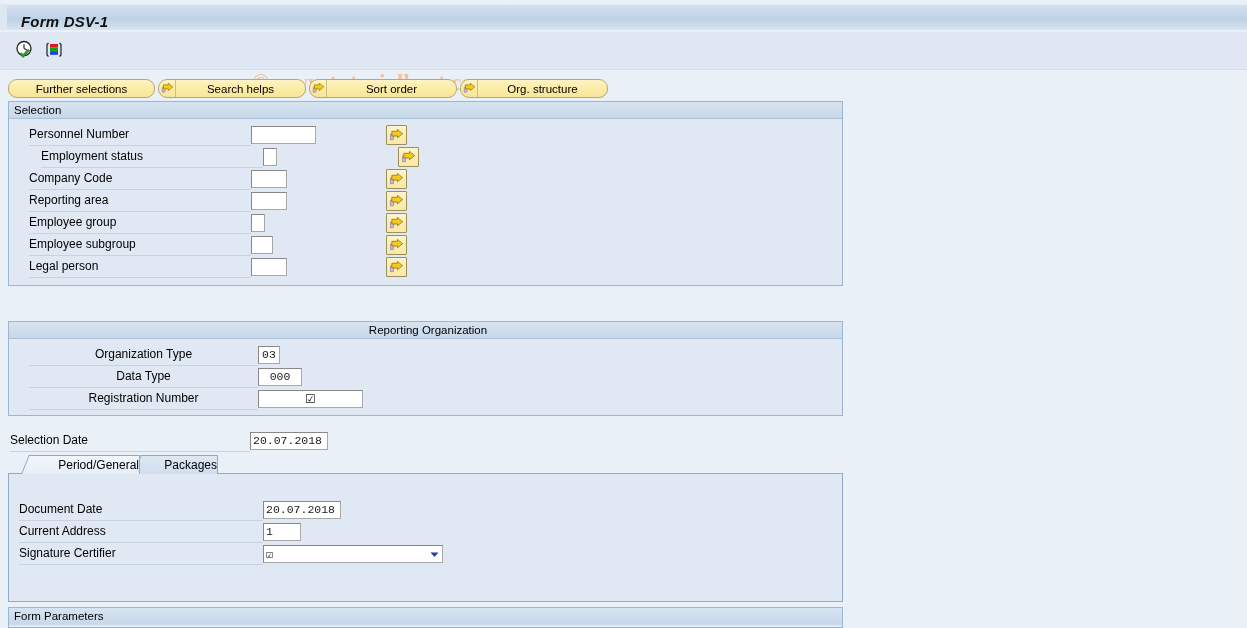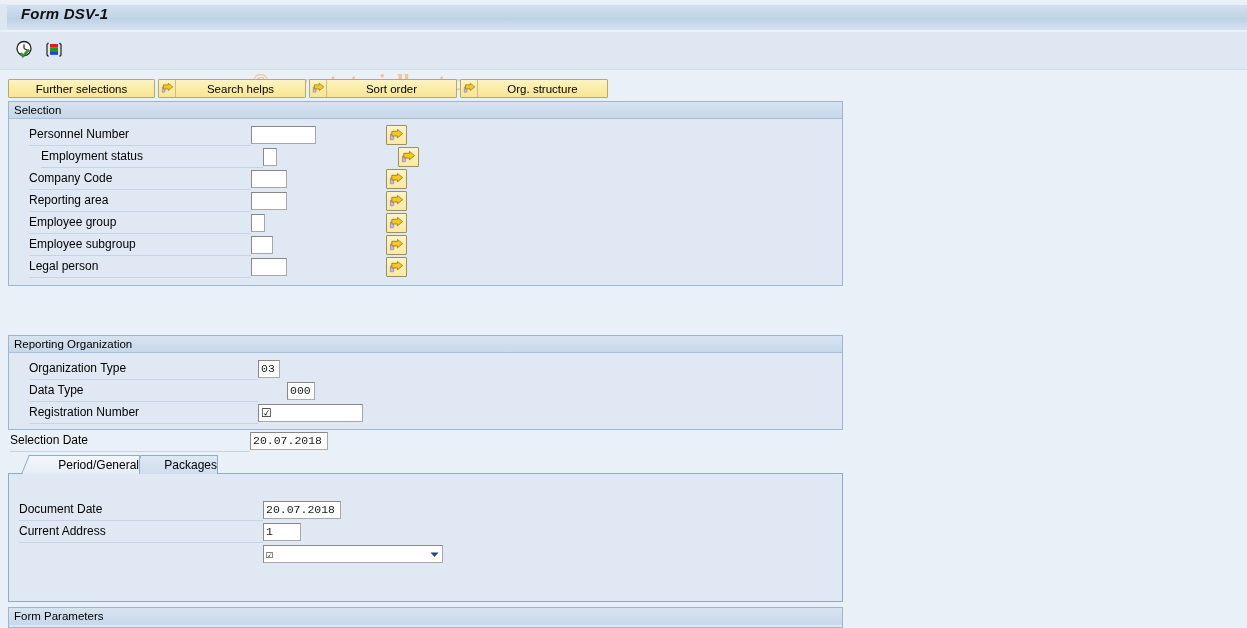--- a/index.html
+++ b/index.html
@@ -12,21 +12,21 @@
     font-size: 12px;
     color: #000;
   }
   #app { position: relative; width: 1247px; height: 628px; background: #eaf0f7; }
 
   
   .titlebar {
     position: absolute; left: 7px; top: 4px; width: 1240px; height: 26px;
     background: linear-gradient(to bottom, #d3e0ee 0%, #c3d5e8 45%, #bdd1e6 55%, #d6e3f0 100%);
     border-top: 1px solid #e7eff7;
-    display: flex; align-items: flex-start;
+    display: flex; align-items: flex-end;
   }
   .titlebar-text {
     font-family: "Liberation Sans", sans-serif;
     font-style: italic; font-weight: bold; font-size: 15px;
     color: #111; padding-left: 14px; letter-spacing: 0.2px;
   }
   .title-strip-left {
     position: absolute; left: 0; top: 4px; width: 7px; height: 26px;
     background: #dce7f1;
   }
@@ -47,21 +47,21 @@
     color: #f0c39a; white-space: nowrap;
     user-select: none;
   }
 
   
   .btnrow { position: absolute; left: 8px; top: 79px; display: flex; gap: 3px; }
   .sapbtn {
     height: 19px;
     background: linear-gradient(to bottom, #fdf3c6 0%, #fbeca6 50%, #f7e59a 100%);
     border: 1px solid #b8a96a;
-    border-radius: 1px;
+    border-radius: 9px;
     display: flex; align-items: center; justify-content: center;
     font-size: 11.5px; color: #000; cursor: pointer;
     padding: 0;
   }
   .sapbtn .lbl { flex: 1; text-align: center; padding: 0 6px; }
   .sapbtn.w1 { width: 147px; }
   .sapbtn.w2 { width: 148px; }
   .sapbtn .arrowbox {
     width: 17px; height: 17px; flex: 0 0 17px;
     display: flex; align-items: center; justify-content: center;
@@ -301,30 +301,30 @@
           <div class="arrowbtn" style="left: 357px; top: 0px;">
             <svg width="15" height="15" viewBox="0 0 16 16">
               <path d="M1.5 6.5 H5 V11.5 A1 1 0 0 1 4 12.5 H1.5 Z" fill="#cbb6da" stroke="#8a77a0" stroke-width="0.7"></path>
               <path d="M3 3.5 H9 V1.5 L14.5 6 L9 10.5 V8.5 H3 Z" fill="#f7c91a" stroke="#8a6d12" stroke-width="0.8" stroke-linejoin="round"></path>
             </svg>
           </div>
         </div>
       </div>
   </div>
 
-  <div class="panel" style="left:8px; top:335px; width:835px; height:95px;">
+  <div class="panel" style="left:8px; top:321px; width:835px; height:95px;text-align:center;">
     <div class="panel-hdr">Reporting Organization</div>
     <div class="panel-body" id="reporting-rows">
         <div class="frow" style="left: 20px; top: 6px; width: 829px;">
           <div class="flabel" style="left: 0px; width: 229px;">Organization Type</div>
           <div class="finput" style="left: 229px; width: 22px;">03</div>
         </div>
         <div class="frow" style="left: 20px; top: 28px; width: 829px;">
           <div class="flabel" style="left: 0px; width: 229px;">Data Type</div>
-          <div class="finput" style="left: 229px; width: 28px; margin-left: 29px;">000</div>
+          <div class="finput" style="left: 229px; width: 44px;">000</div>
         </div>
         <div class="frow" style="left: 20px; top: 50px; width: 829px;">
           <div class="flabel" style="left: 0px; width: 229px;">Registration Number</div>
           <div class="finput chkglyph" style="left: 229px; width: 105px;">☑</div>
         </div>
       </div>
   </div>
 
   <div class="std-row" style="left:10px; top:431px; width:835px;">
     <div class="flabel" style="left:0; width:240px;">Selection Date</div>
@@ -342,20 +342,21 @@
     <div class="panel-body" id="tabcontent-rows" style="position:relative;">
         <div class="frow" style="left: 10px; top: 26px; width: 844px;">
           <div class="flabel" style="left: 0px; width: 244px;">Document Date</div>
           <div class="finput" style="left: 244px; width: 78px;">20.07.2018</div>
         </div>
         <div class="frow" style="left: 10px; top: 48px; width: 844px;">
           <div class="flabel" style="left: 0px; width: 244px;">Current Address</div>
           <div class="finput" style="left: 244px; width: 38px;">1</div>
         </div>
         <div class="frow" style="left: 10px; top: 70px; width: 844px;">
+          <div class="flabel" style="left: 0px; width: 244px;">Signature Certifier</div>
           <div class="dropdown" style="left: 244px; width: 180px;">
             <span class="dval chkglyph">☑</span>
             <span class="dcaret">
               <svg width="11" height="11" viewBox="0 0 11 11">
                 <path d="M1.5 3.5 L9.5 3.5 L5.5 8 Z" fill="#20438f"></path>
               </svg>
             </span>
           </div>
         </div>
       </div>

